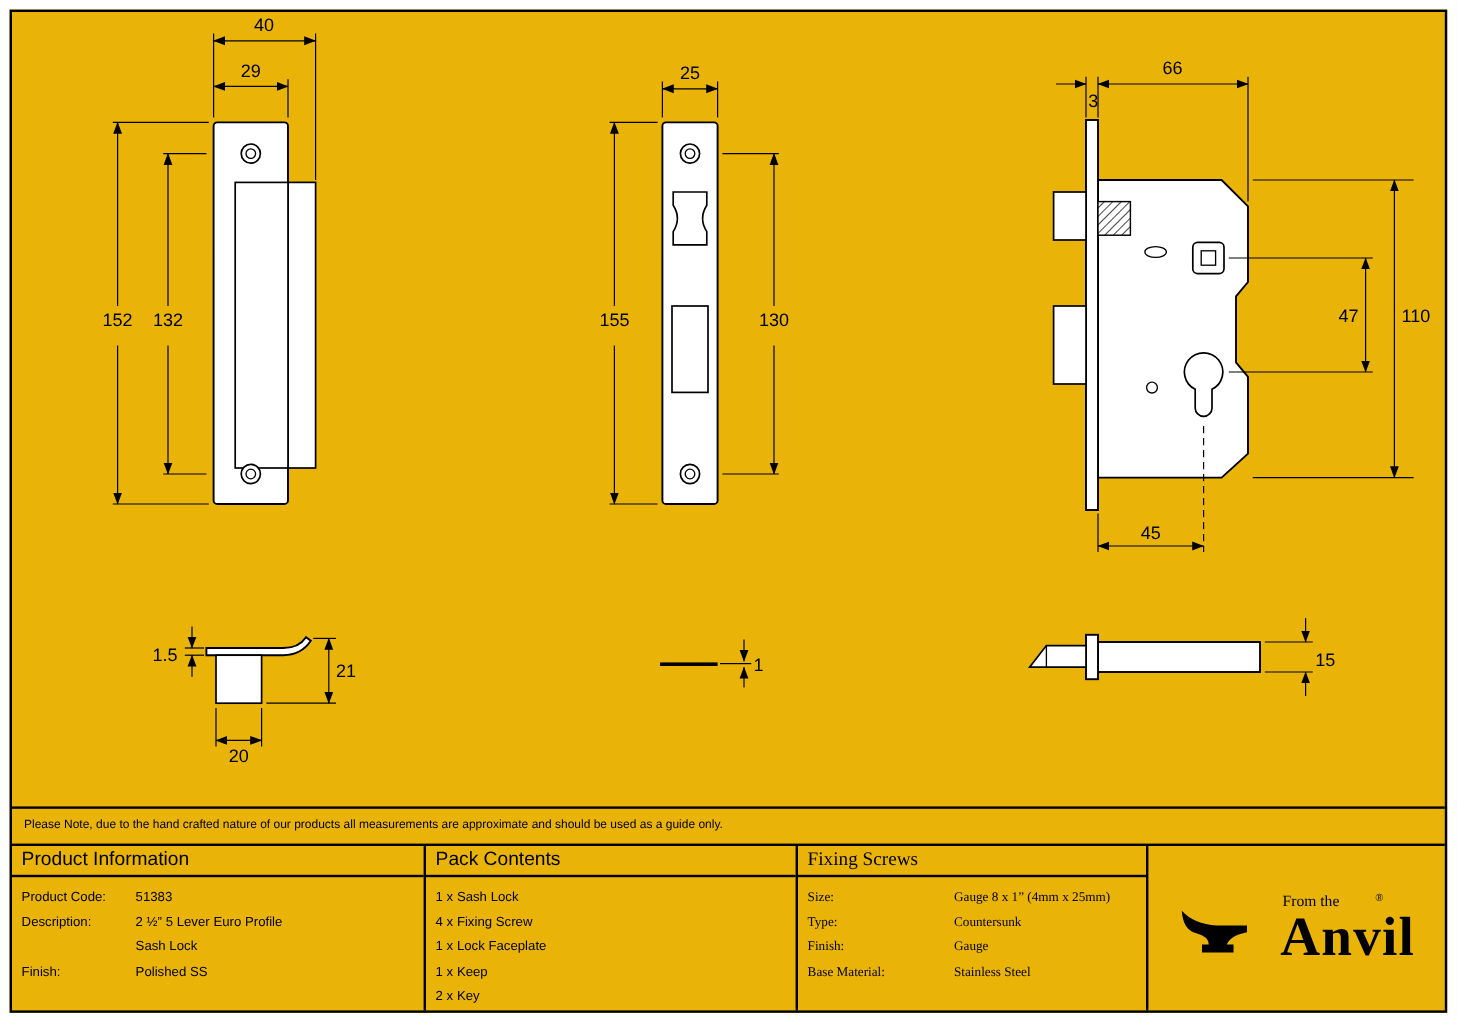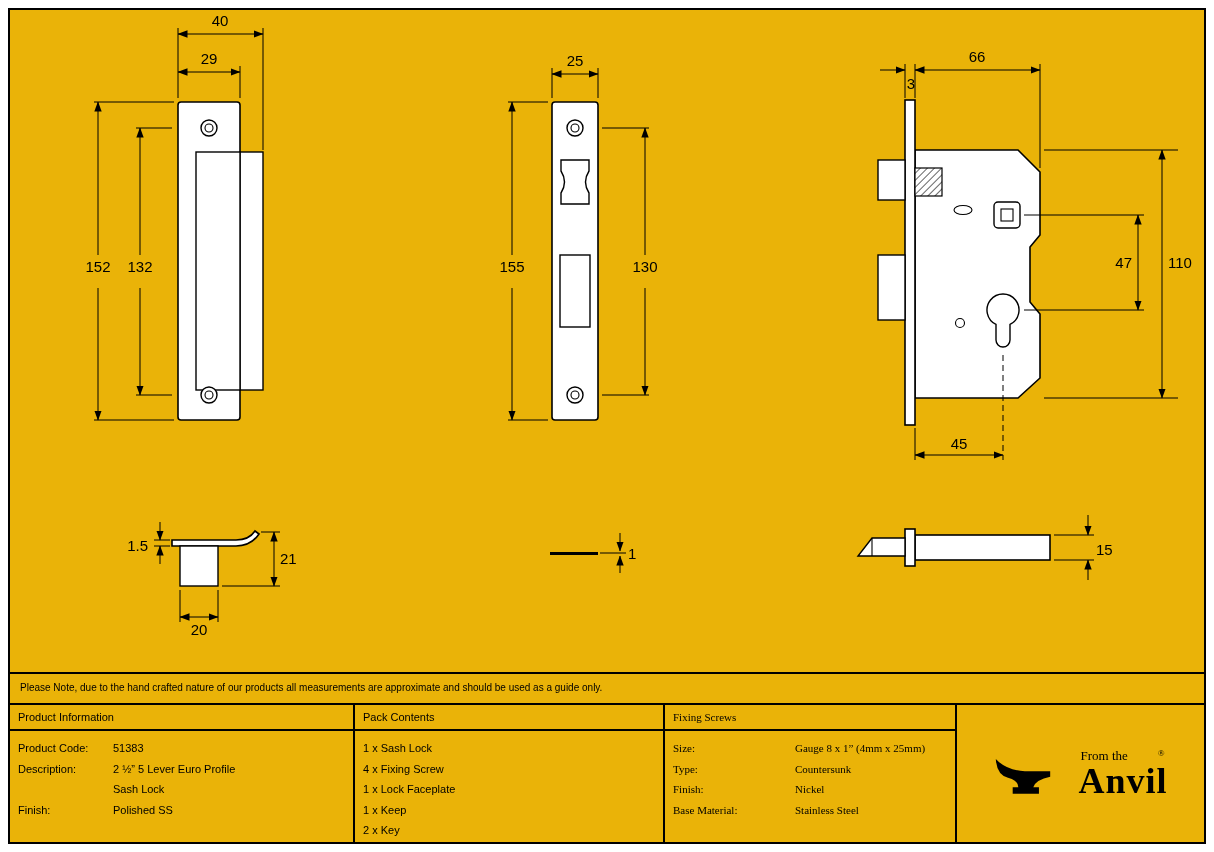--- a/index.html
+++ b/index.html
@@ -9,31 +9,31 @@
   .drawings svg { display:block; }
   .ol  { fill:#fff; stroke:#000; stroke-width:1.6; }
   .ol2 { fill:#fff; stroke:#000; stroke-width:1.4; }
   .thin{ fill:none; stroke:#000; stroke-width:1.1; }
   .dm  { stroke:#000; stroke-width:1; fill:none; }
   .dim-t { font-family:"Liberation Sans",sans-serif; font-size:15px; fill:#000; }
   .note-row { height:31px; border-top:2px solid #000; font-size:10px; line-height:28px; padding-left:10px; box-sizing:border-box; }
   .info-table { flex:1; border-top:2px solid #000; display:flex; min-height:0; }
   .col { box-sizing:border-box; border-right:2px solid #000; }
   .c1 { width:345px; } .c2 { width:310px; } .c3 { width:292px;font-family:Liberation Serif, serif; }
-  .col-h { height:26px; line-height:24px; border-bottom:2px solid #000; padding-left:8px; font-size:11px; box-sizing:border-box; }
+  .col-h { height:26px; line-height:24px; border-bottom:2px solid #000; padding-left:8px; font-size:16px; box-sizing:border-box; }
   .col-b { padding:7px 4px 0 8px; font-size:11px; }
   .kv { display:flex; line-height:20.5px; }
   .c1 .lbl { width:95px; flex:none; } .c3 .lbl { width:122px; flex:none; }
   .li { line-height:20.5px; }
   .logo-cell { flex:1; display:flex; align-items:center; justify-content:center; gap:5px; }
   .anvil-icon { width:60px; height:46px; flex:none; }
   .logo-txt { line-height:1; }
   .from-the { font-family:"Liberation Serif",serif; font-size:13px; margin-left:22px; }
   .reg { font-size:9px; vertical-align:top; margin-left:30px; }
-  .anvil-word { font-family:"Liberation Serif",serif; font-size:36px; font-weight:bold; letter-spacing:1px; margin-top:1px;margin-left:20px; }
+  .anvil-word { font-family:"Liberation Serif",serif; font-size:46px; font-weight:bold; letter-spacing:1px; margin-top:1px;margin-left:20px; }
 </style>
 </head>
 <body>
 
 <div class="sheet">
 
   <div class="drawings">
     <svg width="1194" height="662" viewBox="0 0 1194 662" xmlns="http://www.w3.org/2000/svg">
       <defs>
         <marker id="arw" viewBox="0 0 10 10" refX="9.5" refY="5" markerWidth="10" markerHeight="10" orient="auto-start-reverse">
@@ -216,21 +216,21 @@
         <div class="kv">
           <span class="lbl">Size:</span>
           <span class="val">Gauge 8 x 1” (4mm x 25mm)</span>
         </div>
         <div class="kv">
           <span class="lbl">Type:</span>
           <span class="val">Countersunk</span>
         </div>
         <div class="kv">
           <span class="lbl">Finish:</span>
-          <span class="val">Nickel</span>
+          <span class="val">Gauge</span>
         </div>
         <div class="kv">
           <span class="lbl">Base Material:</span>
           <span class="val">Stainless Steel</span>
         </div>
       </div>
     </div>
 
     <div class="logo-cell">
       <svg class="anvil-icon" viewBox="0 0 64 48">

